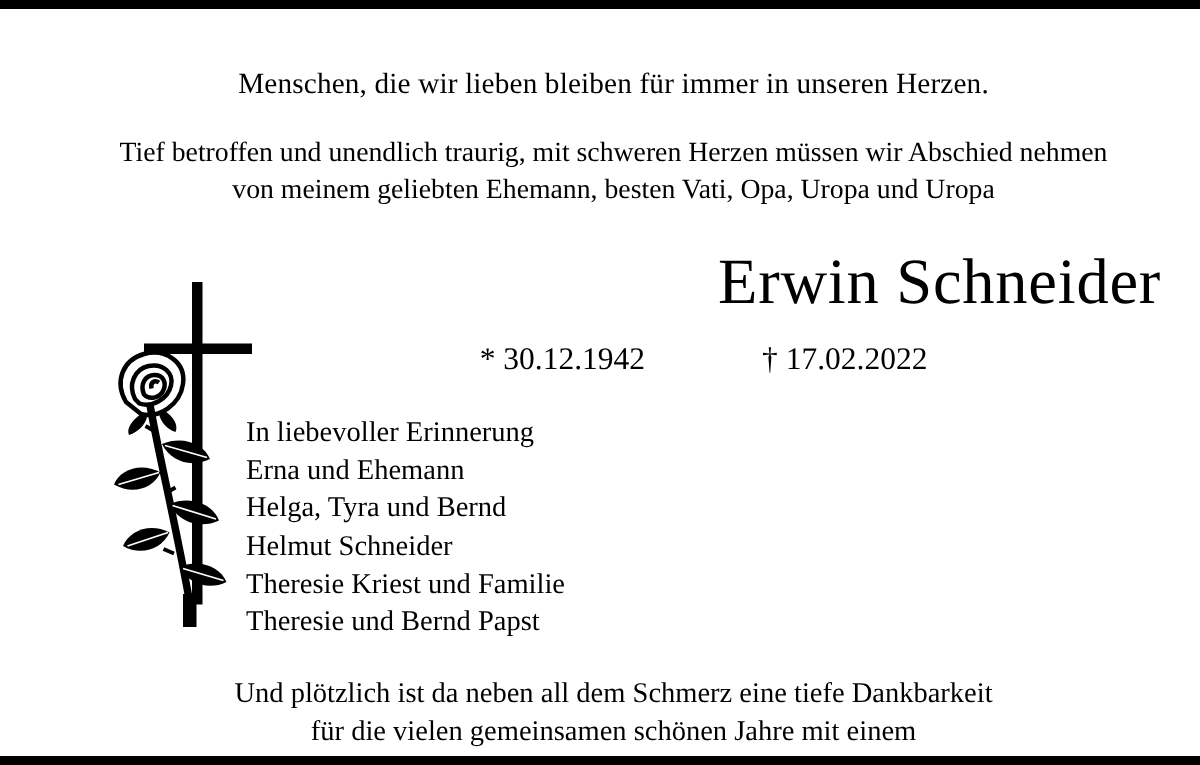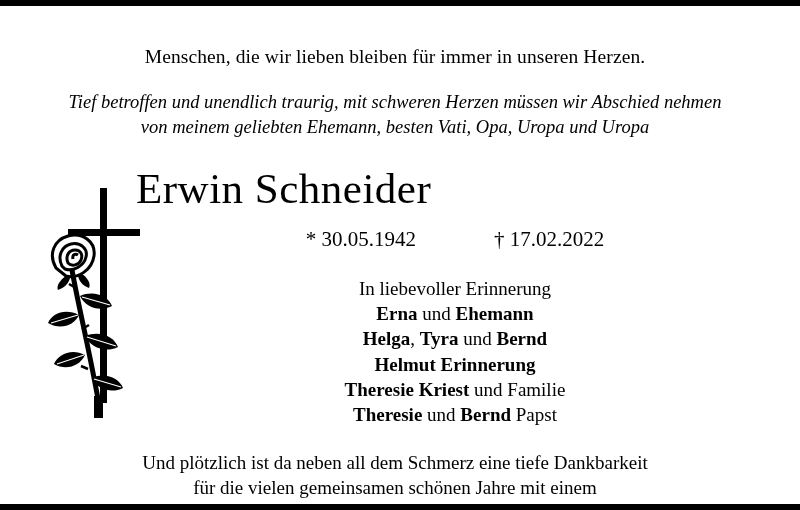--- a/index.html
+++ b/index.html
@@ -31,80 +31,79 @@
   .frame-top { top: 0; }
   .frame-bottom { bottom: 0; }
 
   .content {
     position: absolute;
     top: 6px;
     left: 0;
     width: 800px;
     height: 384px;
     box-sizing: border-box;
-    padding: 24px 26px 12px 16px;
+    padding: 24px 26px 12px 44px;
   }
 
   .motto {
     text-align: center;
     font-size: 19.5px;
     letter-spacing: 0.1px;
     margin: 16px 0 0 0;
   }
 
   .intro {
     text-align: center;
     font-size: 18.5px;
     line-height: 1.35;
     margin: 22px 0 0 0;
-    font-style: italic;
   }
 
   .mid {
     position: relative;
     margin-top: 6px;
     min-height: 250px;
   }
 
   
   .emblem {
     position: absolute;
     left: 22px;
     top: 20px;
     width: 130px;
     height: 245px;
   }
 
   .name {
-    text-align: left;
+    text-align: right;
     font-size: 43px;
     letter-spacing: 0.5px;
     margin: 24px 0 0 0;
     padding-left: 120px;
     font-weight: normal;
   }
 
   .dates {
     margin: 14px 0 0 0;
     padding-left: 120px;
     display: flex;
     justify-content: center;
     font-size: 21px;
   }
   .dates .birth { margin-right: 78px; }
 
   .memory {
     margin: 24px 0 0 0;
     padding-left: 120px;
-    text-align: center;
+    text-align: left;
     font-size: 19px;
     line-height: 1.33;
   }
   .memory .line { white-space: nowrap; }
-  .memory b { font-weight: bold; }
+  .memory b { font-weight: normal; }
 
   .closing {
     text-align: center;
     font-size: 19px;
     line-height: 1.35;
     margin: 22px 0 0 0;
   }
 </style>
 </head>
 <body>
@@ -166,34 +165,34 @@
             <path d="M50 185 L 43 182"></path>
           </g>
 
           <rect x="56" y="212" width="9" height="22" fill="#000000"></rect>
         </svg>
       </div>
 
       <div class="name">Erwin Schneider</div>
 
       <div class="dates">
-        <span class="birth">* 30.05.1942</span>
+        <span class="birth">* 30.12.1942</span>
         <span class="death">† 17.02.2022</span>
       </div>
 
       <div class="memory">
         <div class="line">In liebevoller Erinnerung</div>
         <div class="line">
           <b>Erna</b><span> und </span><b>Ehemann</b>
         </div>
         <div class="line">
           <b>Helga</b><span>, </span><b>Tyra</b><span> und </span><b>Bernd</b>
         </div>
         <div class="line">
-          <b>Helmut Erinnerung</b>
+          <b>Helmut Schneider</b>
         </div>
         <div class="line">
           <b>Theresie Kriest</b><span> und Familie</span>
         </div>
         <div class="line">
           <b>Theresie</b><span> und </span><b>Bernd</b><span> Papst</span>
         </div>
       </div>
 
     </div>

